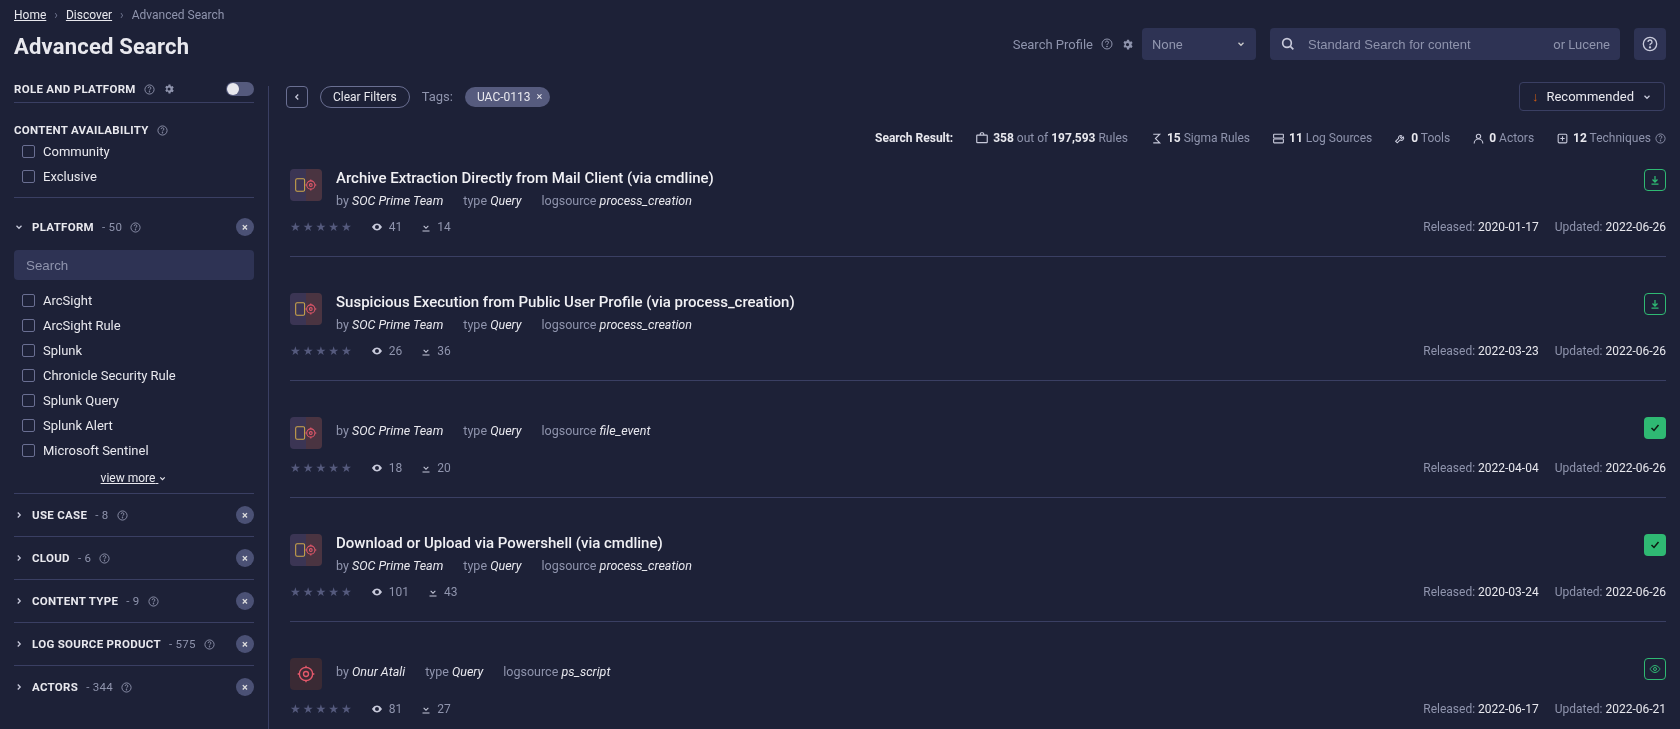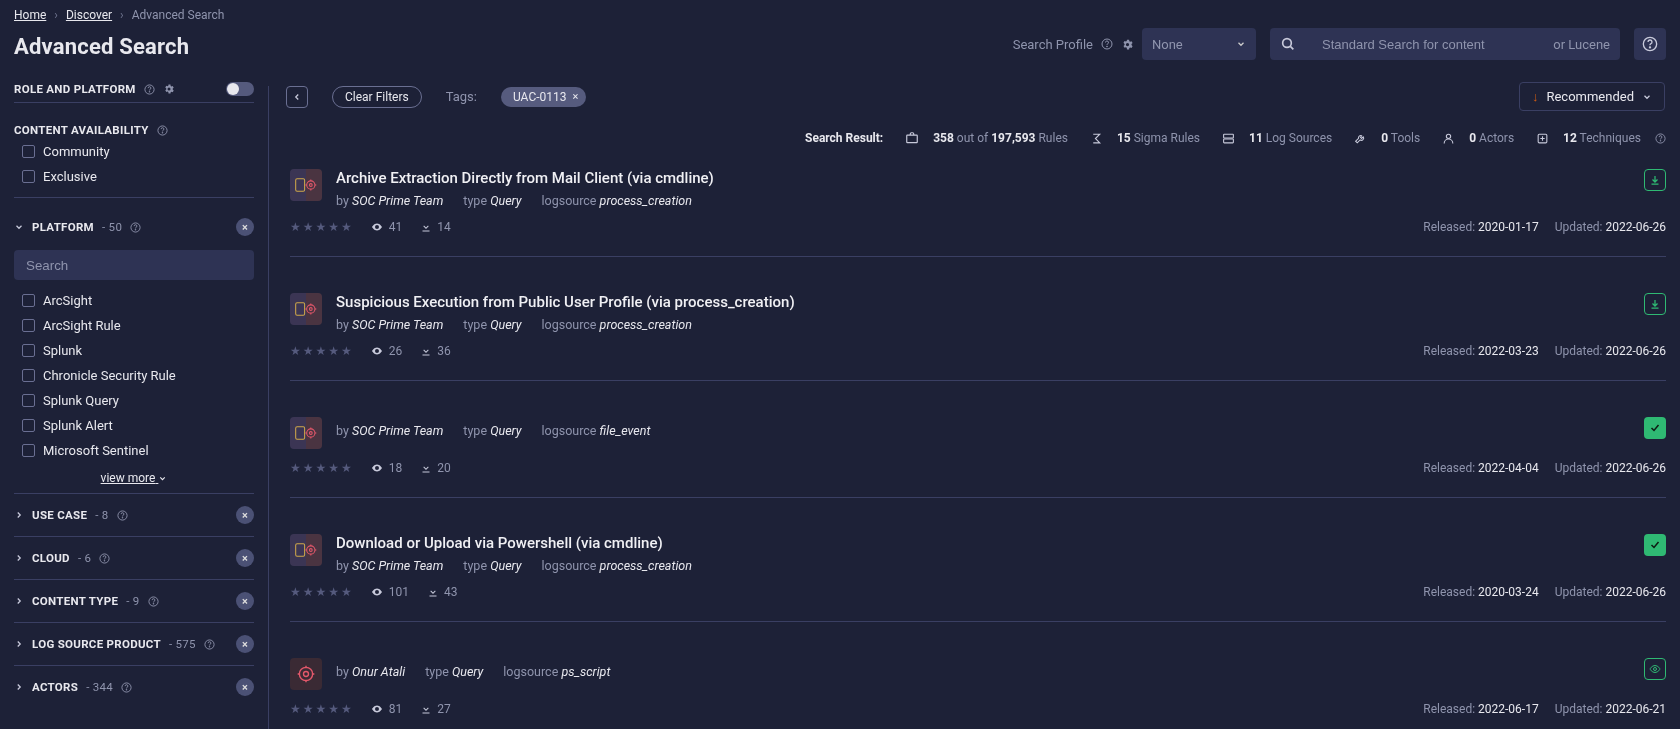--- a/index.html
+++ b/index.html
@@ -29,21 +29,21 @@
   
   .topbar{padding:8px 14px 0 14px;}
   .breadcrumb{display:flex;align-items:center;gap:8px;font-size:12px;color:var(--muted);}
   .breadcrumb a{color:var(--text);text-decoration:underline;cursor:pointer;}
   .breadcrumb .sep{color:var(--muted2);}
   .header-row{display:flex;align-items:center;padding:6px 0 16px 0;}
   h1{margin:4px 0 0 0;font-size:22px;font-weight:700;letter-spacing:.2px;}
   .header-spacer{flex:1;}
   .profile-wrap{display:flex;align-items:center;gap:8px;color:var(--muted);margin-right:14px;}
   .profile-select{display:flex;align-items:center;justify-content:space-between;background:var(--bg3);border-radius:4px;padding:0 10px;height:32px;width:114px;cursor:pointer;}
-  .searchbox{display:flex;align-items:center;background:var(--bg3);border-radius:4px;height:32px;padding:0 10px;gap:24px;margin-right:14px;width:350px;}
+  .searchbox{display:flex;align-items:center;background:var(--bg3);border-radius:4px;height:32px;padding:0 10px;gap:10px;margin-right:14px;width:350px;}
   .searchbox input{background:transparent;border:none;outline:none;color:var(--text);flex:1;font-size:13px;}
   .searchbox input::placeholder{color:var(--muted);}
   .lucene{color:var(--muted);white-space:nowrap;}
   .help-btn{width:32px;height:32px;border-radius:4px;background:var(--bg3);display:flex;align-items:center;justify-content:center;cursor:pointer;}
 
   .icon{display:inline-flex;}
   svg{display:block;}
 
   
   .layout{display:flex;}
@@ -61,34 +61,34 @@
   .cb{width:13px;height:13px;border:1px solid var(--chip-border);border-radius:2px;flex-shrink:0;cursor:pointer;background:transparent;}
   .side-search{background:var(--bg3);border-radius:4px;height:30px;display:flex;align-items:center;padding:0 10px;margin:8px 0;}
   .side-search input{background:transparent;border:none;outline:none;color:var(--text);width:100%;}
   .side-search input::placeholder{color:var(--muted);}
   .view-more{text-align:center;padding:8px 0;color:var(--text);text-decoration:underline;font-size:12px;cursor:pointer;}
   .clear-x{width:18px;height:18px;border-radius:50%;background:var(--chip);display:flex;align-items:center;justify-content:center;cursor:pointer;font-size:11px;color:#ddd;}
   .chev{display:inline-flex;cursor:pointer;}
   .sect-gap{height:14px;}
 
   
-  .filter-bar{display:flex;align-items:center;gap:24px;padding:6px 1px 6px 18px;}
+  .filter-bar{display:flex;align-items:center;gap:12px;padding:6px 1px 6px 18px;}
   .back-btn{width:22px;height:22px;border-radius:4px;border:1px solid var(--chip-border);display:flex;align-items:center;justify-content:center;cursor:pointer;}
   .pill{border:1px solid var(--chip-border);border-radius:14px;padding:3px 12px;font-size:12px;cursor:pointer;color:var(--text);}
   .tag-chip{background:#565b7e;border-radius:12px;padding:3px 8px 3px 12px;font-size:12px;display:flex;align-items:center;gap:6px;}
   .tag-chip .x{cursor:pointer;font-size:11px;}
   .sort-btn{margin-left:auto;display:flex;align-items:center;gap:8px;border:1px solid var(--border);border-radius:4px;padding:6px 12px;cursor:pointer;}
   .sort-btn .arrow{color:var(--accent);font-weight:700;}
 
   
   .summary{display:flex;align-items:center;gap:22px;padding:14px 0 10px 22px;font-size:12px;justify-content:flex-end;}
   .summary .label{font-weight:700;}
   .summary .muted{color:var(--muted);}
   .summary .bold{font-weight:700;color:var(--text);}
-  .summary .item{display:flex;align-items:center;gap:14px;}
+  .summary .item{display:flex;align-items:center;gap:4px;}
 
   
   .card{padding:14px 0 12px 22px;}
   .card-row1{display:flex;align-items:flex-start;gap:14px;}
   .rule-ico{width:32px;height:32px;border-radius:4px;background:linear-gradient(90deg,#3b3554 50%,#4a3441 50%);display:flex;align-items:center;justify-content:center;flex-shrink:0;}
   .rule-ico.red{background:#3a2a34;}
   .title{font-size:15px;font-weight:500;color:#f0f0f4;cursor:pointer;}
   .meta{display:flex;gap:20px;font-size:12.5px;margin-top:6px;color:var(--muted);}
   .meta .val{color:var(--text);font-style:italic;}
   .state-btn{margin-left:auto;width:22px;height:22px;border-radius:4px;display:flex;align-items:center;justify-content:center;cursor:pointer;flex-shrink:0;}

